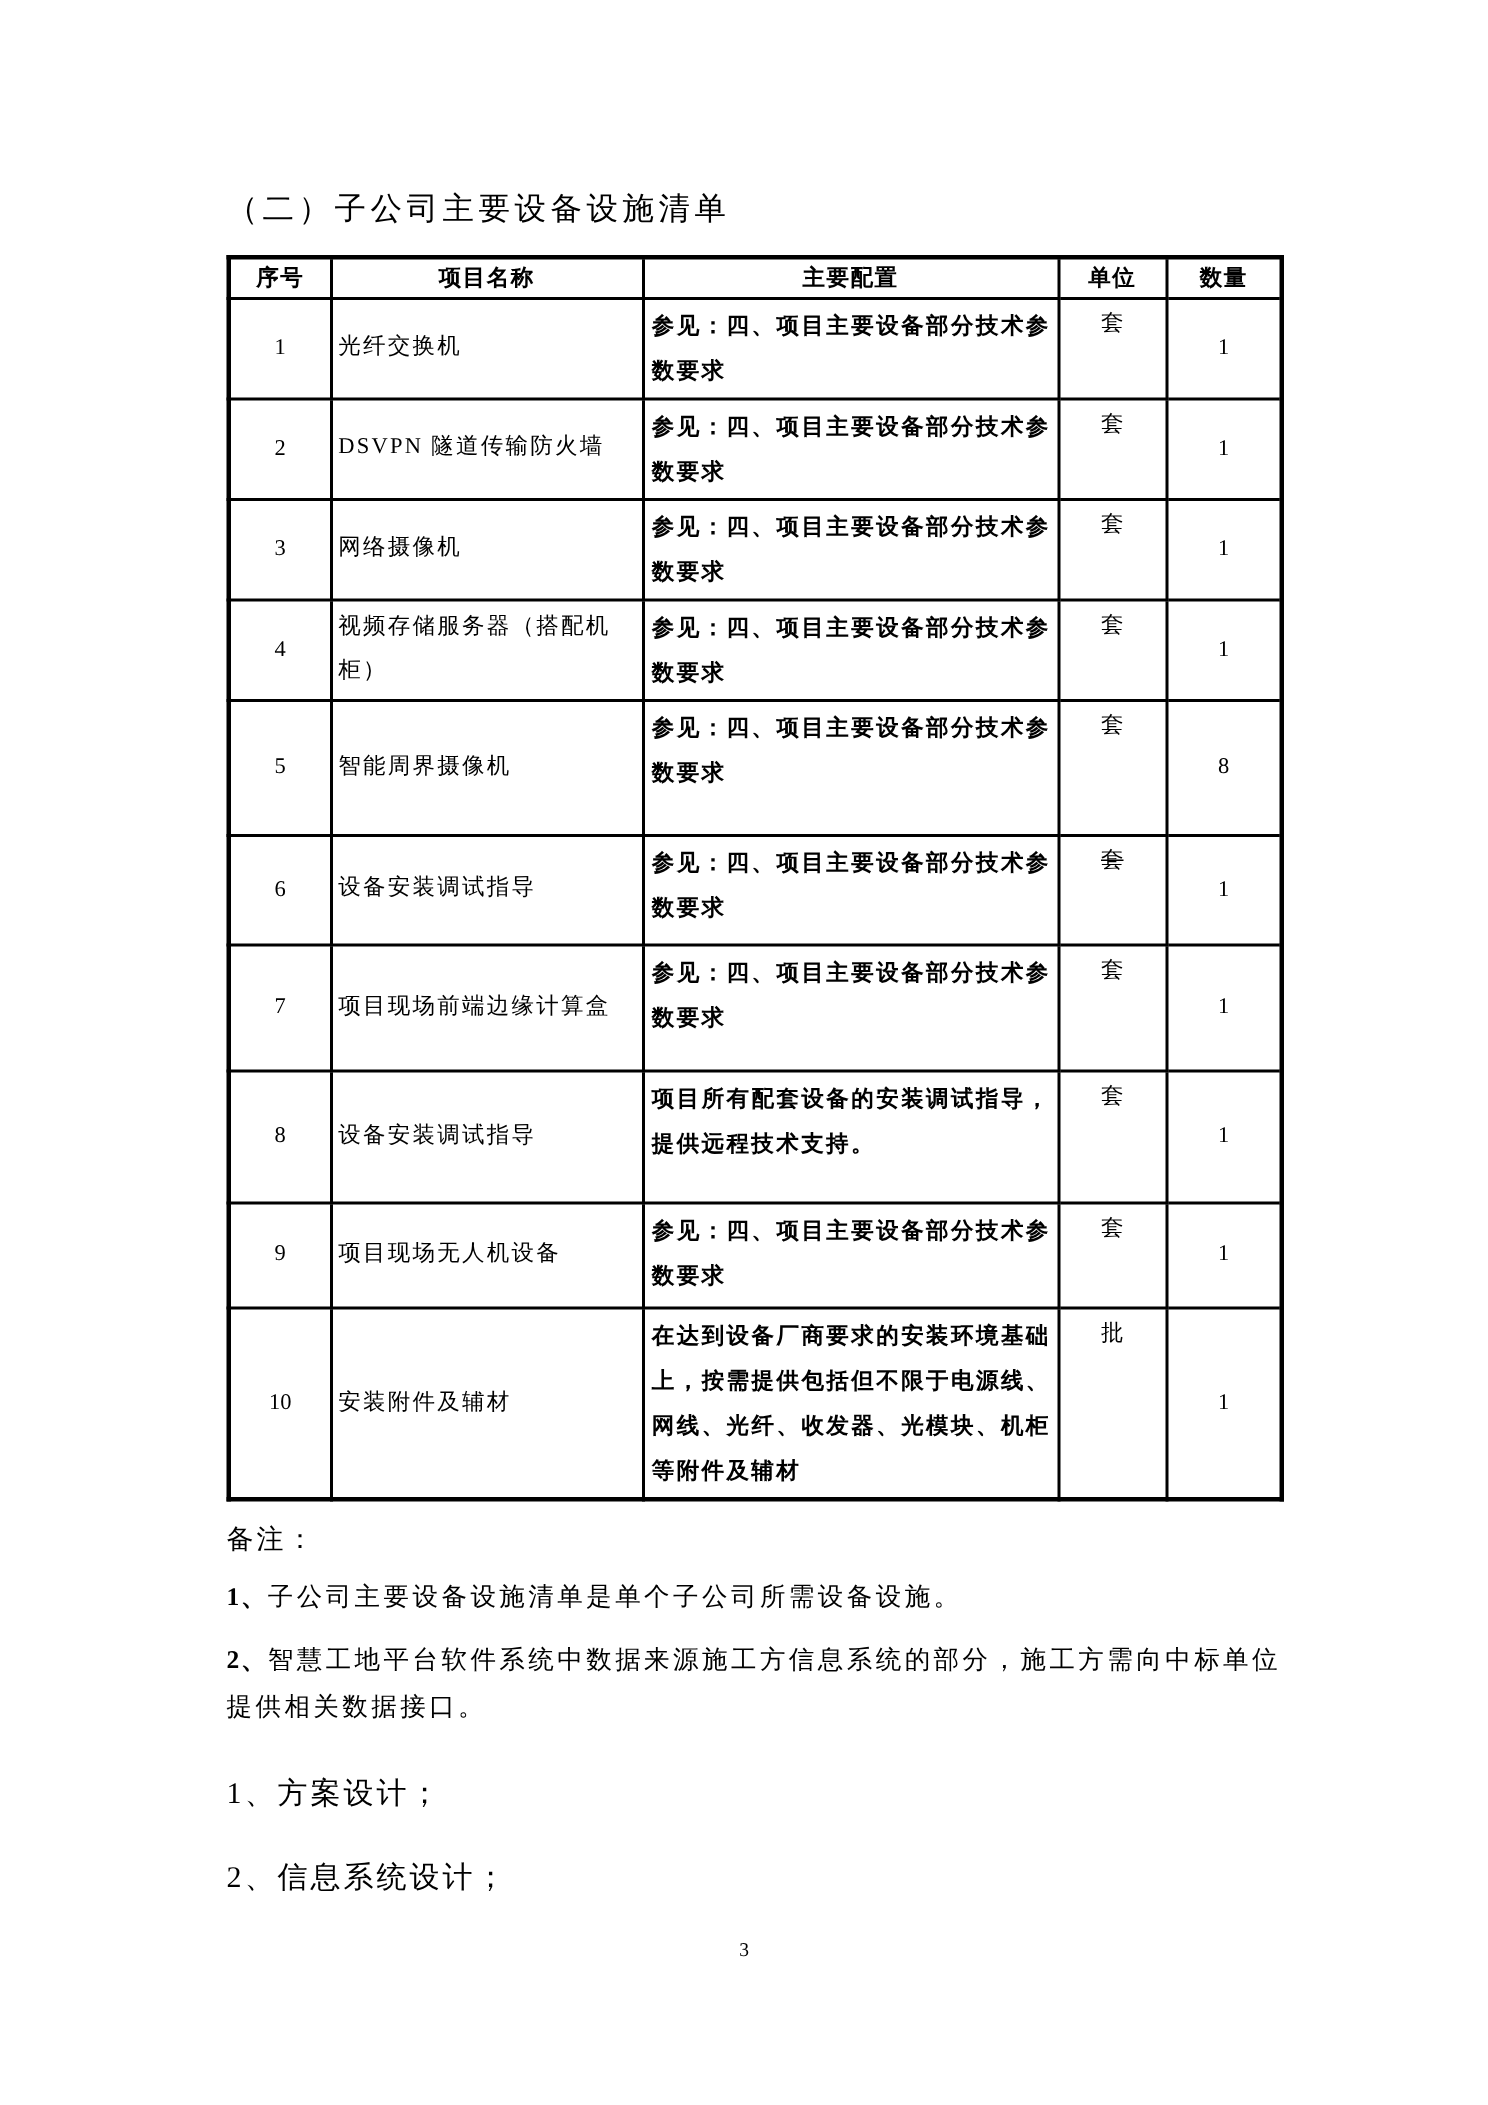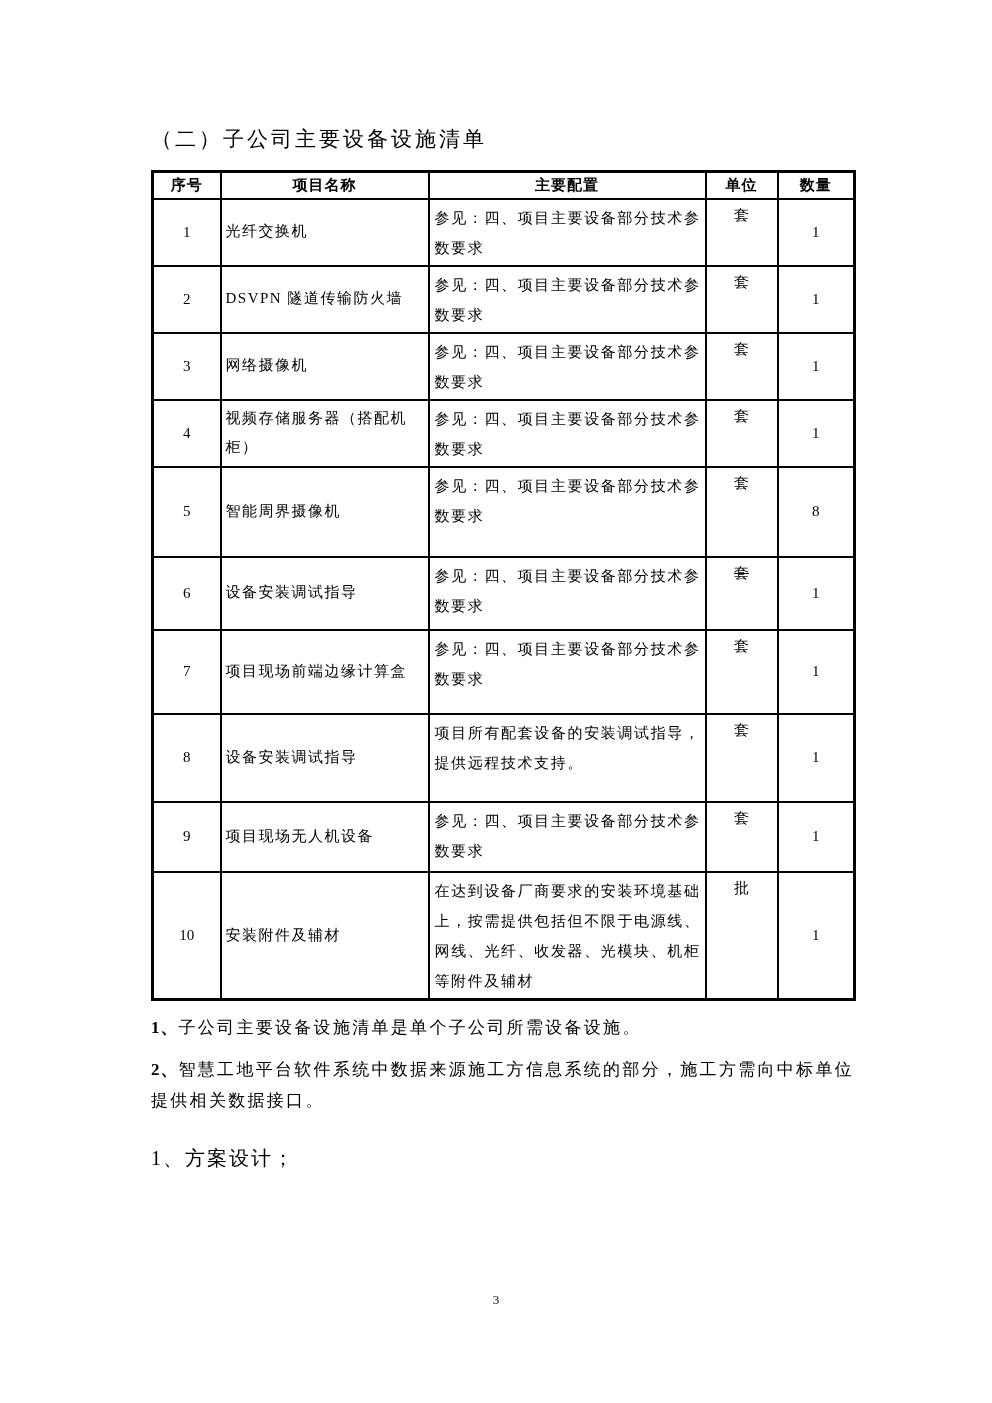--- a/index.html
+++ b/index.html
@@ -31,21 +31,21 @@
     font-weight:bold; font-size:15px; letter-spacing:1px;
     height:27px; text-align:center; vertical-align:middle;
   }
   td.c-no  { text-align:center; vertical-align:middle; font-size:15px; }
   td.c-name {
     vertical-align:middle; text-align:left;
     padding:2px 3px 2px 4px; font-size:15px; letter-spacing:1.5px; line-height:1.95;
   }
   td.c-config {
     vertical-align:top; text-align:justify;
-    padding:3px 4px 2px 5px; font-size:15px; letter-spacing:1.6px; line-height:2.0;
+    padding:3px 4px 2px 5px; font-size:15px; letter-spacing:1.6px; line-height:2.0;font-weight:bold;
   }
   td.c-unit { vertical-align:top; text-align:center; font-size:15px; padding-top:6px; }
   td.c-qty  { vertical-align:middle; text-align:center; font-size:15px; }
   .strike { text-decoration:line-through; }
 
   .notes-label { margin-top:13px; font-size:18px; letter-spacing:2px; }
   .note-line { margin-top:12px; font-size:17px; letter-spacing:2.3px; line-height:1.78; text-align:justify;font-family:Liberation Serif, serif; }
   .note-line:first-of-type { margin-top:15px; }
   .note-num { font-weight:bold; letter-spacing:1px; }
 
@@ -149,23 +149,25 @@
         <tr style="height:128px">
           <td class="c-no">10</td>
           <td class="c-name">安装附件及辅材</td>
           <td class="c-config">在达到设备厂商要求的安装环境基础上，按需提供包括但不限于电源线、网线、光纤、收发器、光模块、机柜等附件及辅材</td>
           <td class="c-unit">批</td>
           <td class="c-qty">1</td>
         </tr>
       </tbody>
     </table>
 
+    <div class="notes-label">备注：</div>
 
     <div class="note-line"><span class="note-num">1、</span><span>子公司主要设备设施清单是单个子公司所需设备设施。</span></div>
     <div class="note-line"><span class="note-num">2、</span><span>智慧工地平台软件系统中数据来源施工方信息系统的部分，施工方需向中标单位提供相关数据接口。</span></div>
 
 
     <div class="scope-item"><span>1、</span><span>方案设计；</span></div>
+    <div class="scope-item"><span>2、</span><span>信息系统设计；</span></div>
 
   </div>
 
   <div class="page-number">3</div>
 </div>
 
 </body></html>

